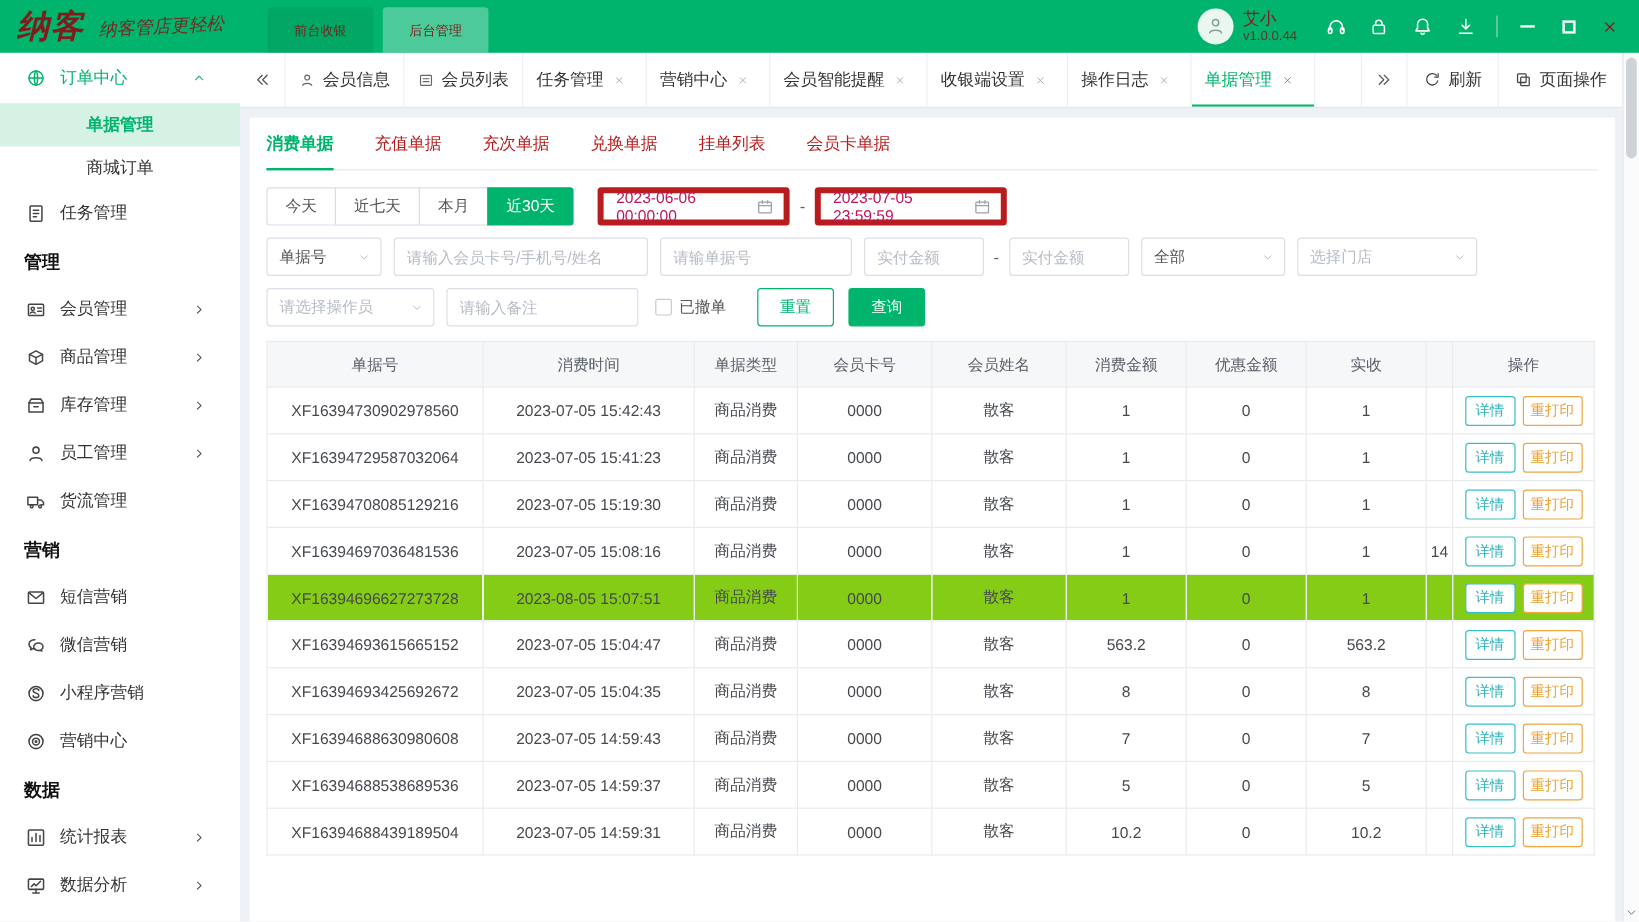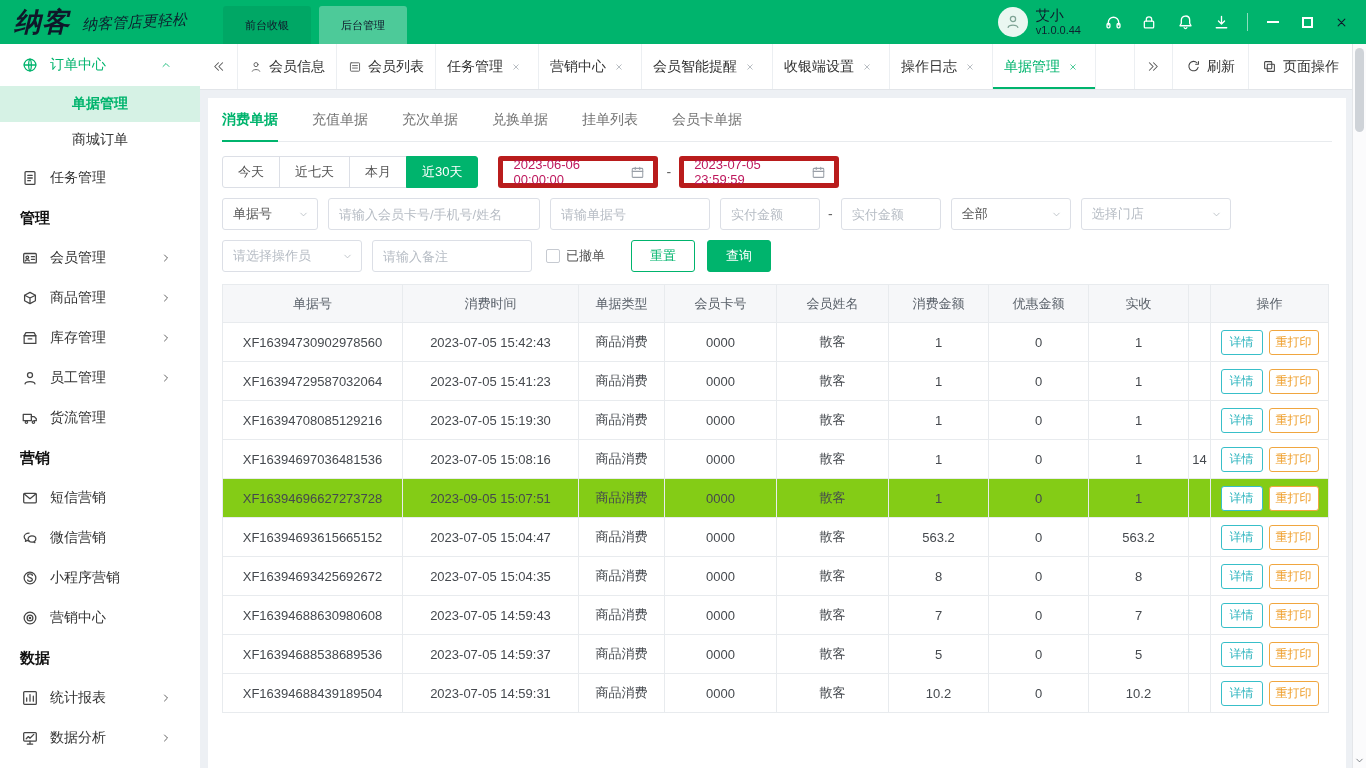--- a/index.html
+++ b/index.html
@@ -2,21 +2,21 @@
 <html><head>
 <meta charset="utf-8">
 <style>
 *{margin:0;padding:0;box-sizing:border-box}
 html,body{width:1366px;height:768px;overflow:hidden}
 body{font-family:"Liberation Sans","DejaVu Sans",sans-serif;font-size:14px;color:#333;background:#edf0f4;position:relative}
 .icn{display:inline-flex;align-items:center;justify-content:center;flex:none}
 .icn svg{display:block}
 
 
-.header{position:absolute;top:0;left:0;right:0;height:44px;background:#00b46d;display:flex;align-items:center;color:#0f172a;z-index:20}
+.header{position:absolute;top:0;left:0;right:0;height:44px;background:#00b46d;display:flex;align-items:center;color:#7f1d1d;z-index:20}
 .logo{font-size:27px;font-weight:bold;font-style:italic;margin-left:14px;letter-spacing:1px}
 .tagline{font-family:"DejaVu Serif",serif;font-style:italic;font-size:15px;margin-left:12px;opacity:.95;transform:rotate(-3deg)}
 .hnav{display:flex;align-self:flex-end;height:38px;margin-left:36px}
 .hnav-tab{padding:0 22px;display:flex;align-items:center;font-size:11px;cursor:pointer;background:rgba(0,0,0,.07);border-radius:3px 3px 0 0}
 .hnav-tab+.hnav-tab{margin-left:8px}
 .hnav-tab.active{background:rgba(255,255,255,.3)}
 .hright{margin-left:auto;display:flex;align-items:center;height:100%;padding-right:8px}
 .huser{display:flex;align-items:center;margin-right:14px;cursor:pointer}
 .avatar{width:30px;height:30px;border-radius:50%;background:#eaf7f1;color:#7fa395;display:flex;align-items:center;justify-content:center;margin-right:8px;overflow:hidden}
 .uinfo{line-height:1.2}
@@ -55,21 +55,21 @@
 .tb-tab .icn{margin-right:6px;color:#666}
 .tb-tab .tb-close{margin-left:8px;color:#9aa0a8}
 .tb-tab.active{color:#00b46d;box-shadow:inset 0 -2px 0 #00b46d}
 .tb-tab.active .tb-close{color:#00b46d}
 .tb-action{display:flex;align-items:center;padding:0 13px;border-left:1px solid #eceff2;font-size:14px;color:#333;cursor:pointer;white-space:nowrap;flex:none}
 .tb-action .icn{margin-right:6px;color:#444}
 
 
 .card{position:absolute;top:98px;left:208px;right:20px;bottom:0;background:#fff;padding:0 14px;overflow:hidden;z-index:4}
 .ctabs{display:flex;height:44px;border-bottom:1px solid #e8ebee}
-.ctab{display:flex;align-items:center;margin-right:34px;font-size:14px;color:#737373;cursor:pointer;position:relative}
+.ctab{display:flex;align-items:center;margin-right:34px;font-size:14px;color:#b91c1c;cursor:pointer;position:relative}
 .ctab.active{color:#00b46d;font-weight:bold}
 .ctab.active:after{content:"";position:absolute;left:0;right:0;bottom:-1px;height:2px;background:#00b46d}
 
 .frow{display:flex;align-items:center;margin-top:10px}
 .frow.first{margin-top:14px}
 .qgroup{display:flex}
 .qbtn{height:32px;padding:0 15px;border:1px solid #dcdfe6;background:#fff;display:flex;align-items:center;font-size:13px;color:#555;cursor:pointer;margin-left:-1px}
 .qbtn:first-child{border-radius:3px 0 0 3px;margin-left:0}
 .qbtn:last-child{border-radius:0 3px 3px 0}
 .qbtn.active{background:#00b46d;border-color:#00b46d;color:#fff;position:relative;z-index:1}
@@ -596,21 +596,21 @@
           <td>0000</td>
           <td>散客</td>
           <td>1</td>
           <td>0</td>
           <td>1</td>
           <td>14</td>
           <td class="td-actions"><button class="btn-detail">详情</button><button class="btn-reprint">重打印</button></td>
         </tr>
         <tr class="hl">
           <td>XF16394696627273728</td>
-          <td>2023-09-05 15:07:51</td>
+          <td>2023-08-05 15:07:51</td>
           <td>商品消费</td>
           <td>0000</td>
           <td>散客</td>
           <td>1</td>
           <td>0</td>
           <td>1</td>
           <td></td>
           <td class="td-actions"><button class="btn-detail">详情</button><button class="btn-reprint">重打印</button></td>
         </tr>
         <tr>

